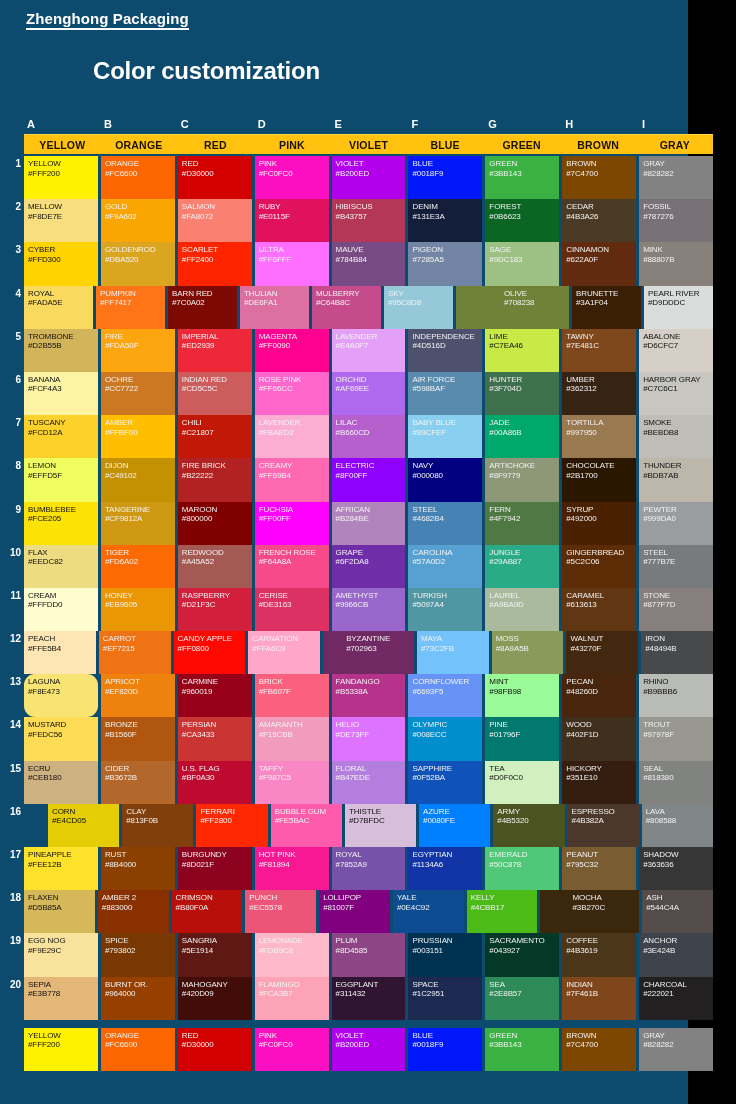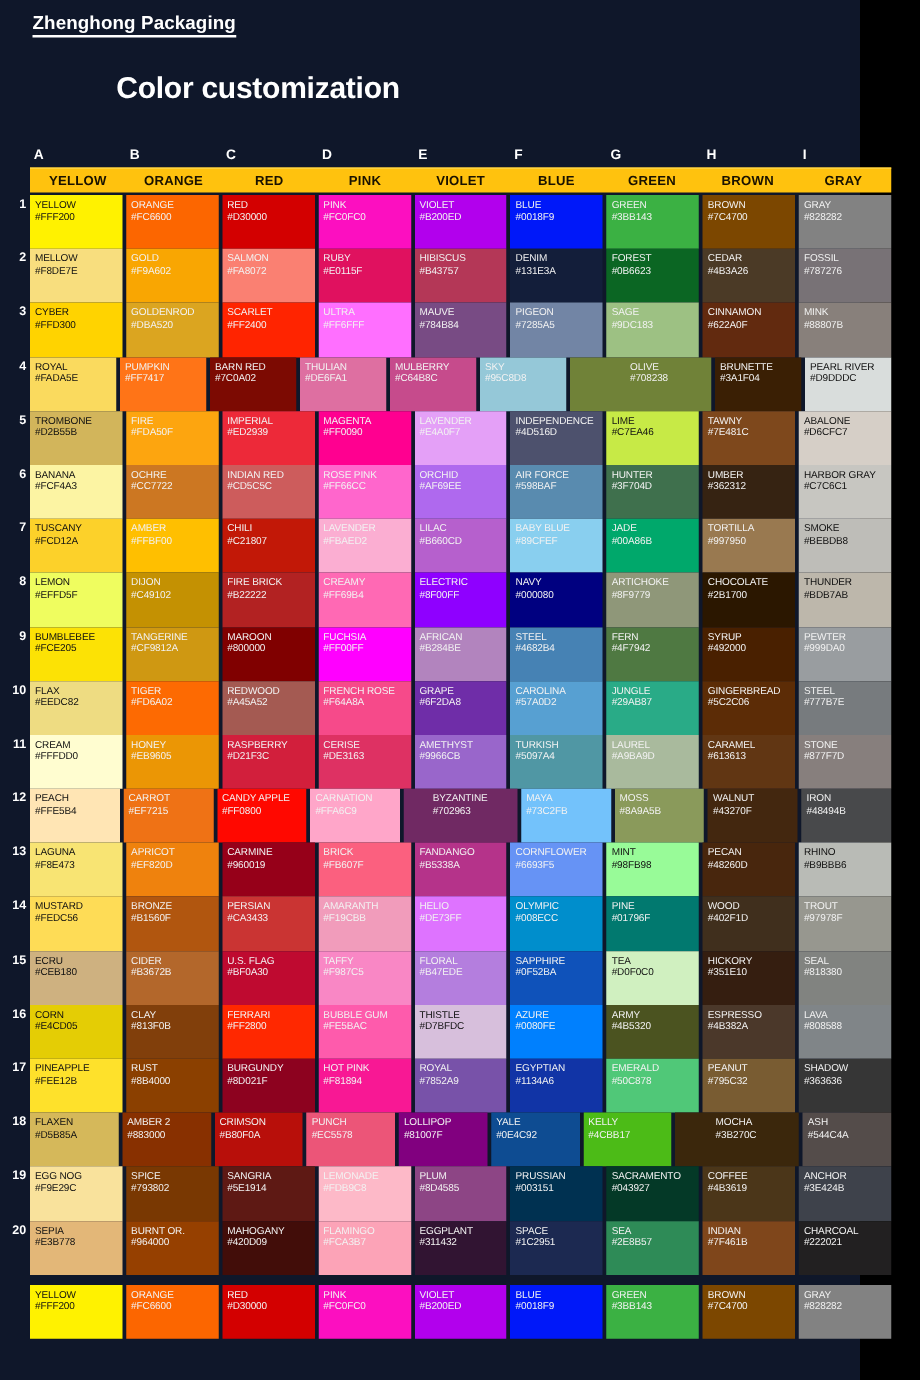--- a/index.html
+++ b/index.html
@@ -2,21 +2,21 @@
 <html><head>
 <meta charset="utf-8">
 <style>
   * { box-sizing: border-box; margin: 0; padding: 0; }
   html, body {
     width: 736px; height: 1104px;
     background: #000000;
     font-family: "Liberation Sans", sans-serif;
     overflow: hidden;
   }
-  #root { position: relative; width: 688px; height: 1104px; background: #0f172a; }
+  #root { position: relative; width: 688px; height: 1104px; background: #0c4a6e; }
 
   .brand {
     position: absolute; left: 26px; top: 10px;
     color: #ffffff; font-size: 15px; font-weight: bold;
     letter-spacing: 0.1px;
     border-bottom: 2px solid #ffffff;
     padding-bottom: 1px;
     line-height: 17px;
   }
   .headline {
@@ -595,21 +595,21 @@
             </div>
             <div class="cell dark" style="background: rgb(72, 73, 75);">
               <span class="cname">IRON</span>
               <span class="chex">#48494B</span>
             </div>
           </div>
         </div>
         <div class="row">
           <div class="rownum">13</div>
           <div class="cells">
-            <div class="cell light" style="background: rgb(248, 228, 115);">
+            <div class="cell light" style="background: rgb(248, 228, 115); border-radius: 11px;">
               <span class="cname">LAGUNA</span>
               <span class="chex">#F8E473</span>
             </div>
             <div class="cell dark" style="background: rgb(239, 130, 13);">
               <span class="cname">APRICOT</span>
               <span class="chex">#EF820D</span>
             </div>
             <div class="cell dark" style="background: rgb(150, 0, 25);">
               <span class="cname">CARMINE</span>
               <span class="chex">#960019</span>
@@ -718,21 +718,21 @@
             </div>
             <div class="cell dark" style="background: rgb(129, 131, 128);">
               <span class="cname">SEAL</span>
               <span class="chex">#818380</span>
             </div>
           </div>
         </div>
         <div class="row">
           <div class="rownum">16</div>
           <div class="cells">
-            <div class="cell light" style="background: rgb(228, 205, 5);">
+            <div class="cell light" style="background: rgb(228, 205, 5); margin-left: 24px;">
               <span class="cname">CORN</span>
               <span class="chex">#E4CD05</span>
             </div>
             <div class="cell dark" style="background: rgb(129, 63, 11);">
               <span class="cname">CLAY</span>
               <span class="chex">#813F0B</span>
             </div>
             <div class="cell dark" style="background: rgb(255, 40, 0);">
               <span class="cname">FERRARI</span>
               <span class="chex">#FF2800</span>

